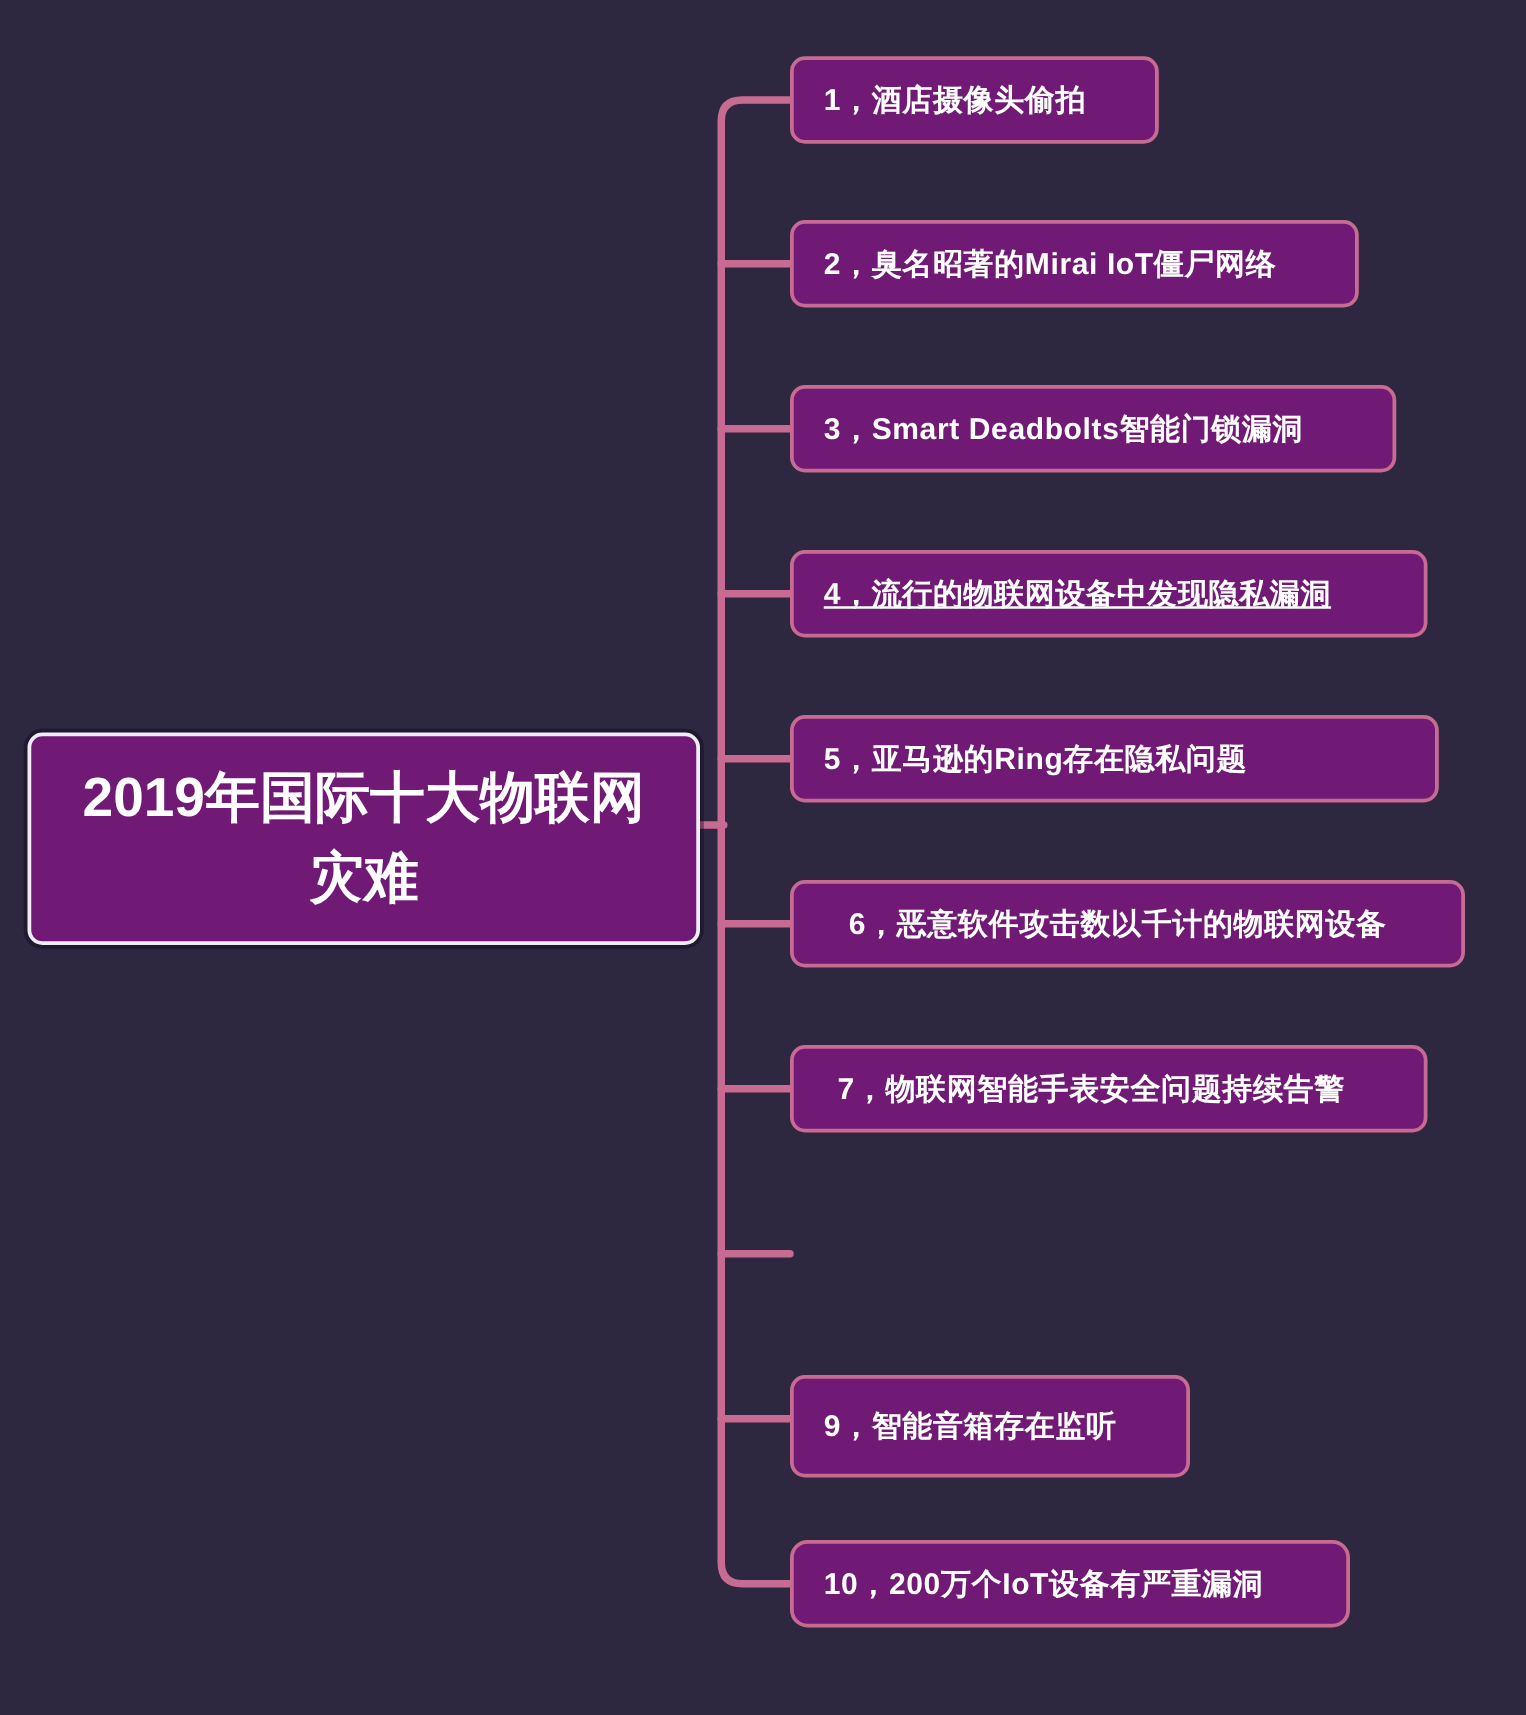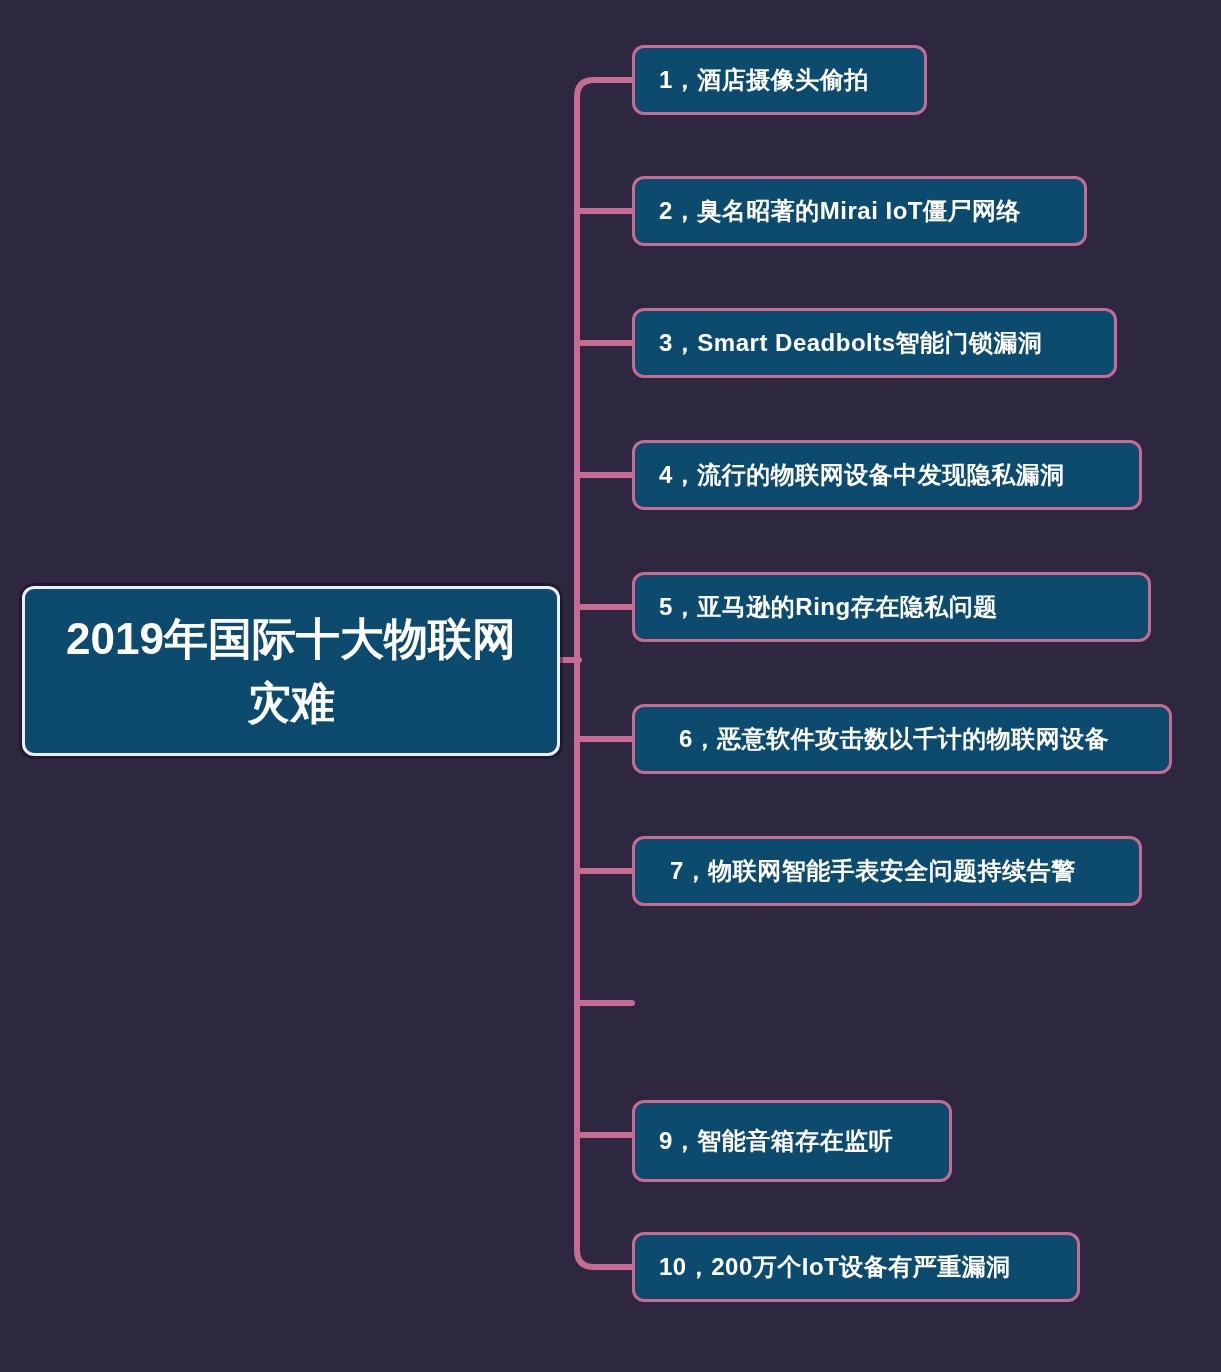--- a/index.html
+++ b/index.html
@@ -19,21 +19,21 @@
     position: absolute;
     left: 0;
     top: 0;
     pointer-events: none;
   }
   .node {
     position: absolute;
     box-sizing: border-box;
     display: flex;
     align-items: center;
-    background: #0c4a6e;
+    background: #701a75;
     color: #ffffff;
     font-weight: bold;
     border-radius: 12px;
   }
   .root-node {
     border: 3px solid #eeecf5;
     box-shadow: 0 0 0 3px rgba(15,10,25,0.45);
     justify-content: center;
     text-align: center;
     font-size: 44px;
@@ -78,38 +78,38 @@
   </div>
 
   <div class="node branch-node" style="left:632px; top:176px; width:455px; height:70px;">
     <span>2，臭名昭著的Mirai IoT僵尸网络</span>
   </div>
 
   <div class="node branch-node" style="left:632px; top:308px; width:485px; height:70px;">
     <span>3，Smart Deadbolts智能门锁漏洞</span>
   </div>
 
-  <div class="node branch-node" style="left:632px; top:440px; width:510px; height:70px;">
+  <div class="node branch-node" style="left:632px; top:440px; width:510px; height:70px;text-decoration:underline;">
     <span>4，流行的物联网设备中发现隐私漏洞</span>
   </div>
 
   <div class="node branch-node" style="left:632px; top:572px; width:519px; height:70px;">
     <span>5，亚马逊的Ring存在隐私问题</span>
   </div>
 
   <div class="node branch-node" style="left:632px; top:704px; width:540px; height:70px;padding-left:44px;">
     <span>6，恶意软件攻击数以千计的物联网设备</span>
   </div>
 
   <div class="node branch-node" style="left:632px; top:836px; width:510px; height:70px;padding-left:35px;">
     <span>7，物联网智能手表安全问题持续告警</span>
   </div>
 
 
   <div class="node branch-node" style="left:632px; top:1100px; width:320px; height:82px;">
     <span>9，智能音箱存在监听</span>
   </div>
 
-  <div class="node branch-node" style="left:632px; top:1232px; width:448px; height:70px;">
+  <div class="node branch-node" style="left:632px; top:1232px; width:448px; height:70px;border-radius:14px;">
     <span>10，200万个IoT设备有严重漏洞</span>
   </div>
 
 </div>
 
 </body></html>

